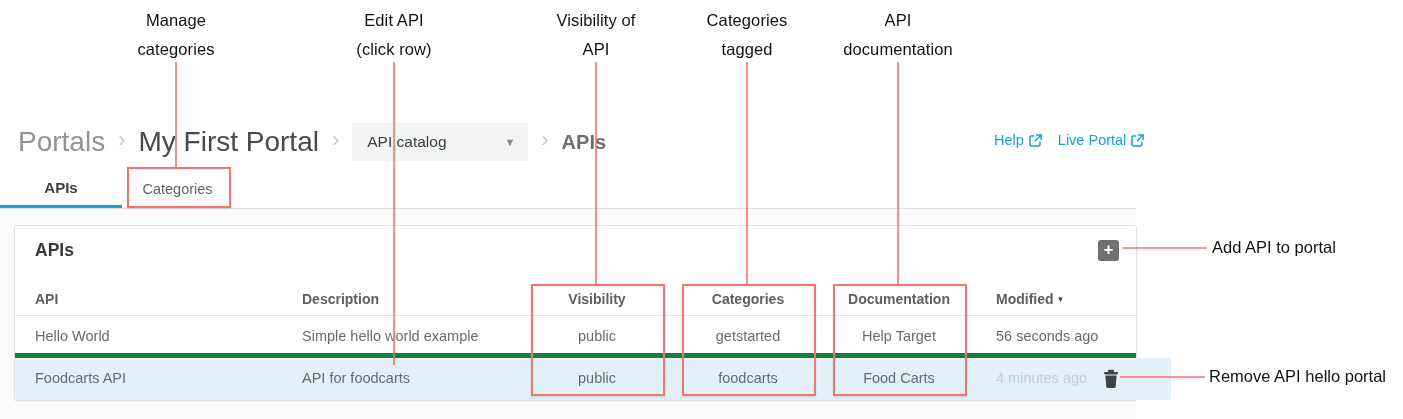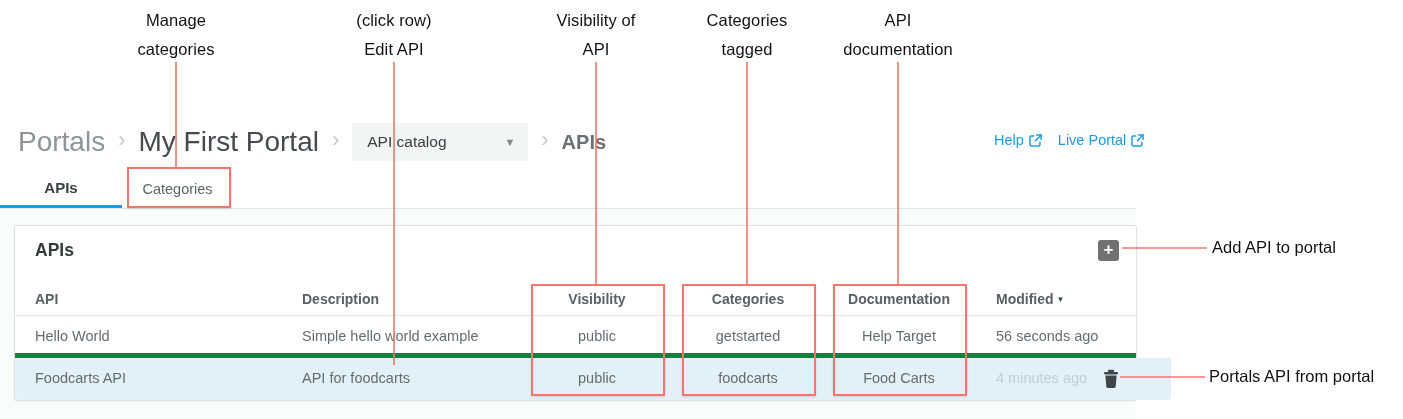--- a/index.html
+++ b/index.html
@@ -79,22 +79,22 @@
 </head>
 <body>
 
 <div class="page">
 
   <div class="top-note note-1">
     <div>Manage</div>
     <div>categories</div>
   </div>
   <div class="top-note note-2">
+    <div>Edit API</div>
     <div>(click row)</div>
-    <div>Edit API</div>
   </div>
   <div class="top-note note-3">
     <div>Visibility of</div>
     <div>API</div>
   </div>
   <div class="top-note note-4">
     <div>Categories</div>
     <div>tagged</div>
   </div>
   <div class="top-note note-5">
@@ -185,15 +185,15 @@
   </div>
 
   <div class="red-box rb-tab"></div>
   <div class="red-box rb-vis"></div>
   <div class="red-box rb-cat"></div>
   <div class="red-box rb-doc"></div>
 
   <div class="hline hl-add"></div>
   <div class="side-note sn-add">Add API to portal</div>
   <div class="hline hl-remove"></div>
-  <div class="side-note sn-remove">Portals API from portal</div>
+  <div class="side-note sn-remove">Remove API hello portal</div>
 
 </div>
 
 </body></html>

